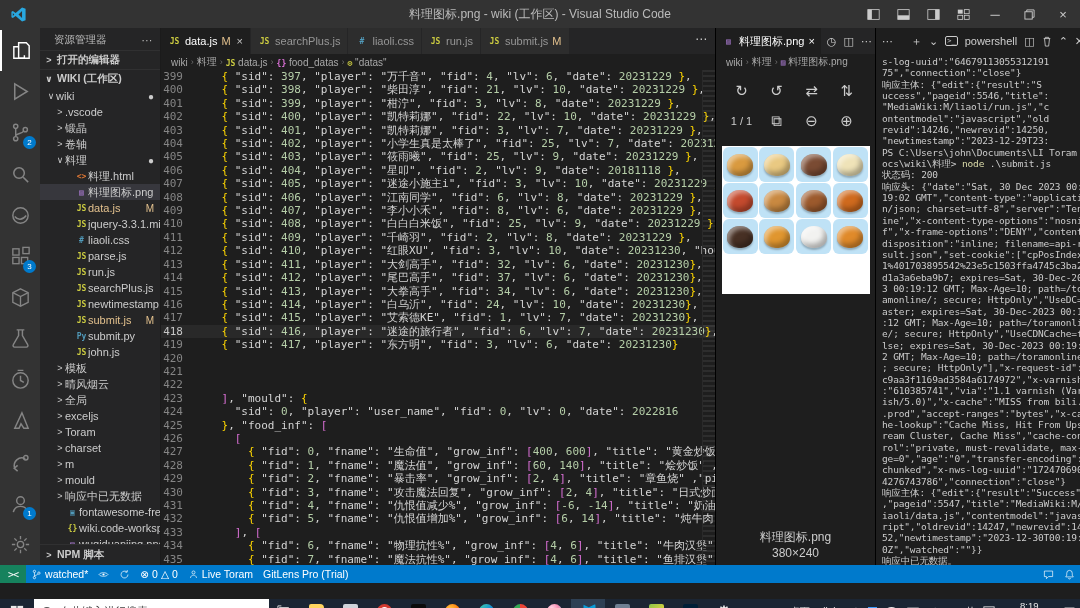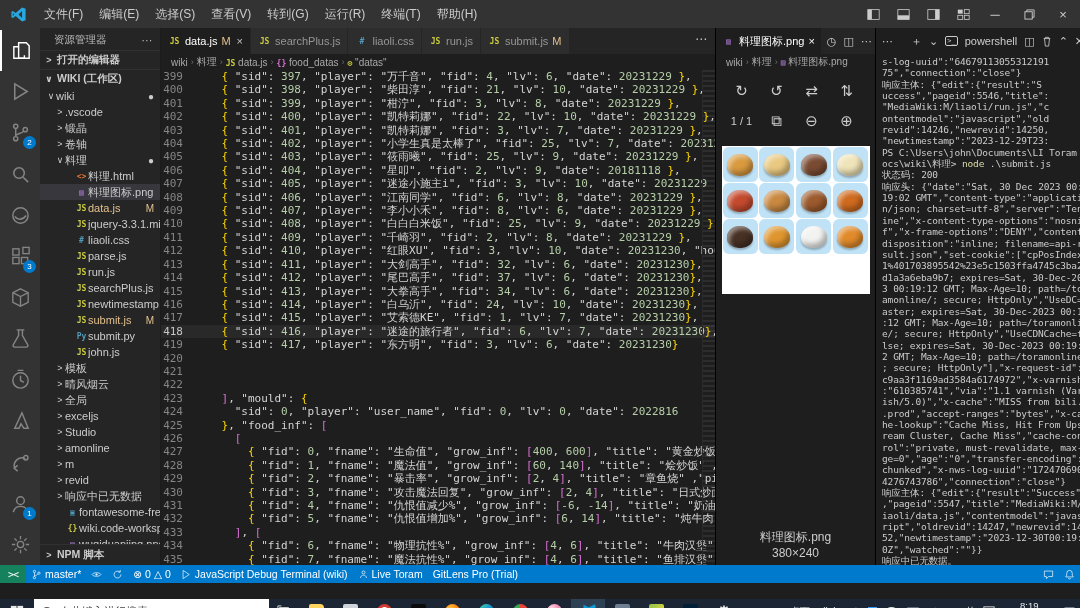--- a/index.html
+++ b/index.html
@@ -127,30 +127,21 @@
 </style>
 </head>
 <body>
 
 <div class="titlebar">
   <span class="vs-logo">
     <svg class="s" viewBox="0 0 24 24" width="17" height="17">
         <path fill="#29a8e0" d="M17 2l5 2v16l-5 2-9-8-4 3-2-1v-8l2-1 4 3zM17 7l-5 5 5 5zM4 10v4l2-2z"></path>
       </svg>
   </span>
-  <div class="menubar">
-      <span class="menu-item">文件(F)</span>
-      <span class="menu-item">编辑(E)</span>
-      <span class="menu-item">选择(S)</span>
-      <span class="menu-item">查看(V)</span>
-      <span class="menu-item">转到(G)</span>
-      <span class="menu-item">运行(R)</span>
-      <span class="menu-item">终端(T)</span>
-      <span class="menu-item">帮助(H)</span>
-    </div>
+  <div class="tb-title">料理图标.png - wiki (工作区) - Visual Studio Code</div>
   <div class="win-ctrls">
     <span class="lay-ic">
         <svg class="s" width="13" height="13" viewBox="0 0 16 16">
           <rect x="1" y="2" width="14" height="12" fill="none" stroke="#ccc"></rect>
           <rect x="1" y="2" width="5" height="12" fill="#ccc"></rect>
         </svg>
       </span>
     <span class="lay-ic">
         <svg class="s" width="13" height="13" viewBox="0 0 16 16">
           <rect x="1" y="2" width="14" height="12" fill="none" stroke="#ccc"></rect>
@@ -367,33 +358,33 @@
         <div class="t-row" style="padding-left:15px">
           <span class="chev">&gt;</span>
           <span class="lbl">全局</span>
         </div>
         <div class="t-row" style="padding-left:15px">
           <span class="chev">&gt;</span>
           <span class="lbl">exceljs</span>
         </div>
         <div class="t-row" style="padding-left:15px">
           <span class="chev">&gt;</span>
-          <span class="lbl">Studio</span>
-        </div>
-        <div class="t-row" style="padding-left:15px">
-          <span class="chev">&gt;</span>
-          <span class="lbl">amonline</span>
+          <span class="lbl">Toram</span>
+        </div>
+        <div class="t-row" style="padding-left:15px">
+          <span class="chev">&gt;</span>
+          <span class="lbl">charset</span>
         </div>
         <div class="t-row" style="padding-left:15px">
           <span class="chev">&gt;</span>
           <span class="lbl">m</span>
         </div>
         <div class="t-row" style="padding-left:15px">
           <span class="chev">&gt;</span>
-          <span class="lbl">revid</span>
+          <span class="lbl">mould</span>
         </div>
         <div class="t-row" style="padding-left:15px">
           <span class="chev">&gt;</span>
           <span class="lbl">响应中已无数据</span>
         </div>
         <div class="t-row" style="padding-left:26px">
           <span class="fic" style="color:#519aba">▣</span>
           <span class="lbl">fontawesome-free-6…</span>
         </div>
         <div class="t-row" style="padding-left:26px">
@@ -556,44 +547,38 @@
 
 <div class="statusbar">
   <div class="sb-remote">&gt;&lt;</div>
   <div class="st-item">
     <svg viewBox="0 0 16 16">
         <circle cx="5" cy="3.5" r="1.7" fill="none" stroke="#fff"></circle>
         <circle cx="5" cy="12.5" r="1.7" fill="none" stroke="#fff"></circle>
         <circle cx="11.5" cy="6" r="1.7" fill="none" stroke="#fff"></circle>
         <path d="M5 5.2v5.6M10 7.3c-1.5 2-3.5 1.5-5 3" fill="none" stroke="#fff"></path>
       </svg>
-    <span>master*</span>
+    <span>watched*</span>
   </div>
   <div class="st-item">
     <svg viewBox="0 0 16 16">
         <path d="M1.5 8c2-3.5 11-3.5 13 0-2 3.5-11 3.5-13 0z" fill="none" stroke="#fff"></path>
         <circle cx="8" cy="8" r="1.6" fill="#fff"></circle>
       </svg>
   </div>
   <div class="st-item">
     <svg viewBox="0 0 16 16">
         <path d="M13 8a5 5 0 11-1.5-3.5M12 1.5v3h-3" fill="none" stroke="#fff"></path>
       </svg>
   </div>
   <div class="st-item">
     <span>⊗</span>
       <span>0</span>
     <span>△</span>
       <span>0</span>
-  </div>
-  <div class="st-item">
-    <svg viewBox="0 0 16 16">
-        <path d="M3 2l9 6-9 6z" fill="none" stroke="#fff"></path>
-      </svg>
-    <span>JavaScript Debug Terminal (wiki)</span>
   </div>
   <div class="st-item">
     <svg viewBox="0 0 16 16">
         <circle cx="8" cy="5" r="2.2" fill="none" stroke="#fff"></circle>
         <path d="M3.5 13c.7-3 2.5-4 4.5-4s3.8 1 4.5 4" fill="none" stroke="#fff"></path>
       </svg>
     <span>Live Toram</span>
   </div>
   <div class="st-item">
     <span>GitLens Pro (Trial)</span>

